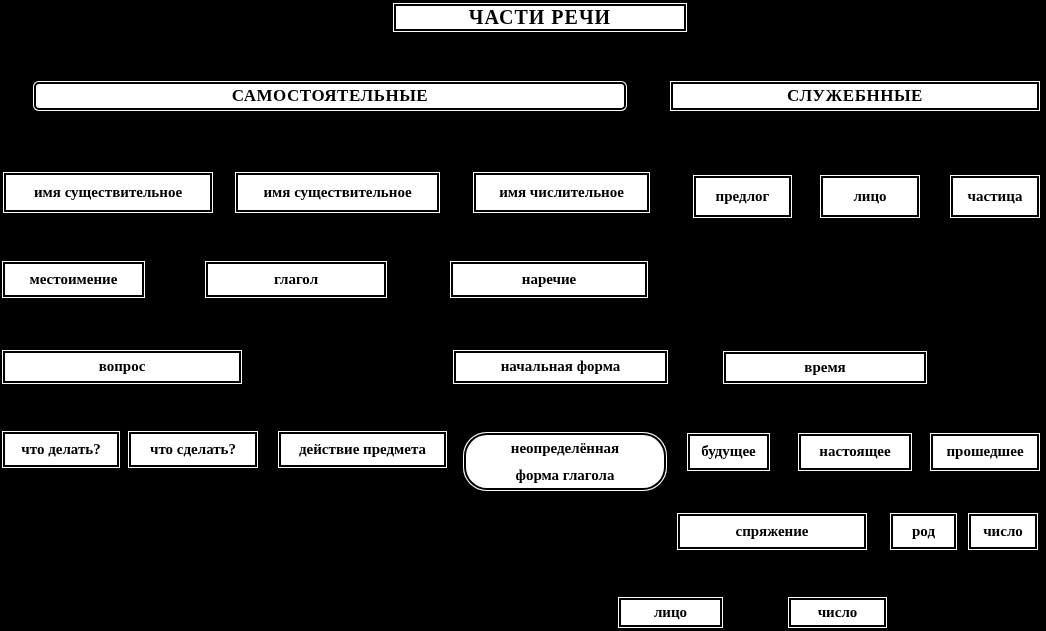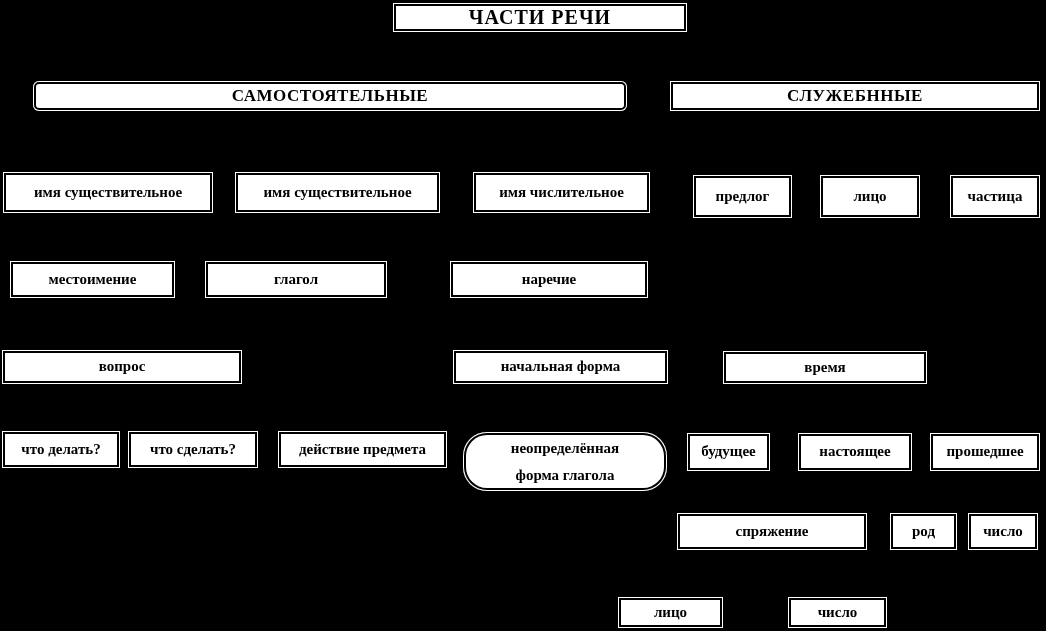--- a/index.html
+++ b/index.html
@@ -44,21 +44,21 @@
   <div class="box t2" style="left:33px; top:81px; width:594px; height:30px;border-radius:6px;">САМОСТОЯТЕЛЬНЫЕ</div>
   <div class="box t2" style="left:670px; top:81px; width:370px; height:30px;">СЛУЖЕБННЫЕ</div>
 
   <div class="box t3" style="left:3px; top:172px; width:210px; height:41px;">имя существительное</div>
   <div class="box t3" style="left:235px; top:172px; width:205px; height:41px;">имя существительное</div>
   <div class="box t3" style="left:473px; top:172px; width:177px; height:41px;">имя числительное</div>
   <div class="box t3" style="left:693px; top:175px; width:99px; height:43px;">предлог</div>
   <div class="box t3" style="left:820px; top:175px; width:100px; height:43px;">лицо</div>
   <div class="box t3" style="left:950px; top:175px; width:90px; height:43px;">частица</div>
 
-  <div class="box t3" style="left:10px; top:261px; width:165px; height:37px;">местоимение</div>
+  <div class="box t3" style="left:2px; top:261px; width:143px; height:37px;">местоимение</div>
   <div class="box t3" style="left:205px; top:261px; width:182px; height:37px;">глагол</div>
   <div class="box t3" style="left:450px; top:261px; width:198px; height:37px;">наречие</div>
 
   <div class="box t3" style="left:2px; top:350px; width:240px; height:34px;">вопрос</div>
   <div class="box t3" style="left:453px; top:350px; width:215px; height:34px;">начальная форма</div>
   <div class="box t3" style="left:723px; top:351px; width:204px; height:33px;">время</div>
 
   <div class="box t3" style="left:128px; top:431px; width:130px; height:37px;">что сделать?</div>
   <div class="box t3" style="left:2px; top:431px; width:118px; height:37px;">что делать?</div>
   <div class="box t3" style="left:278px; top:431px; width:169px; height:37px;">действие предмета</div>

